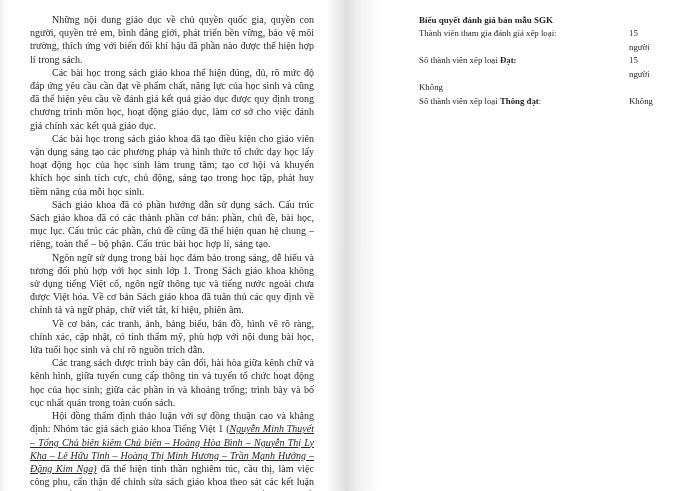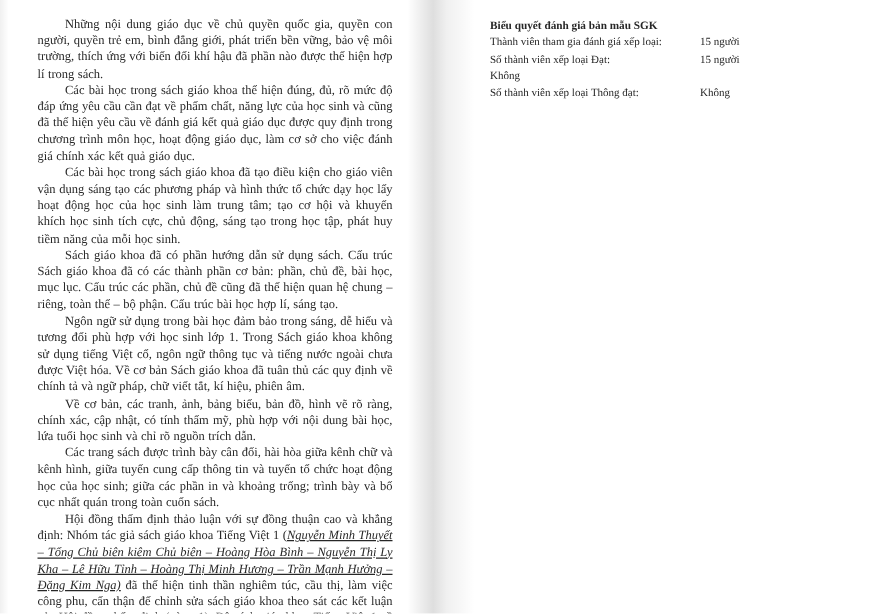--- a/index.html
+++ b/index.html
@@ -41,33 +41,33 @@
   }
   .section-heading {
     font-size: 9.5px;
     line-height: 13px;
     font-weight: bold;
     letter-spacing: 0.2px;
     margin: 7px 0 5px 0;
   }
   .final-para i { font-style: italic; text-decoration: underline; }
   .page-right {
-    position: absolute; left: 392px; top: 13px; width: 216px;
+    position: absolute; left: 419px; top: 13px; width: 216px;
     font-size: 8.8px;
     line-height: 13.6px;
   }
   .right-heading {
     margin: 0;
     font-size: 9px;
     line-height: 14px;
     font-weight: bold;
   }
-  .vote-row { display: flex; }
+  .vote-row { display: flex; gap: 42px; }
   .vote-label { flex: 0 0 168px; }
-  .vote-label b { font-weight: normal; }
+  .vote-label b { font-weight: bold; }
   .vote-value { flex: 1; }
   .verdict-line { font-weight: bold; font-style: italic; }
   .verdict-value { font-style: normal; margin-left: 9px; letter-spacing: 0.3px; }
 </style>
 </head>
 <body>
 
 <div class="canvas">
 
   <section class="page-left">

